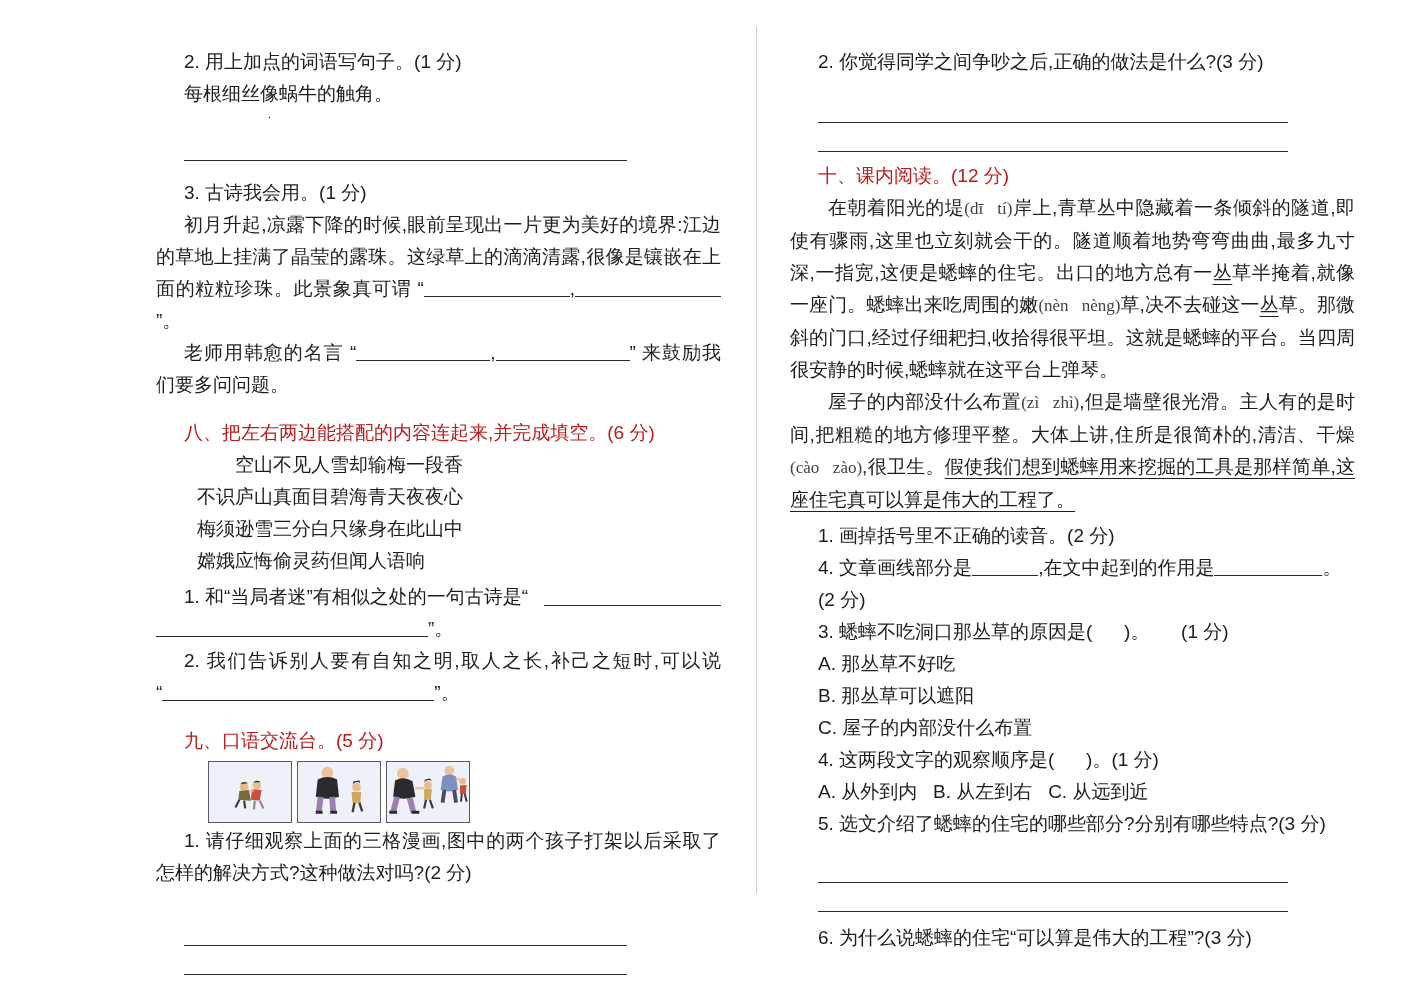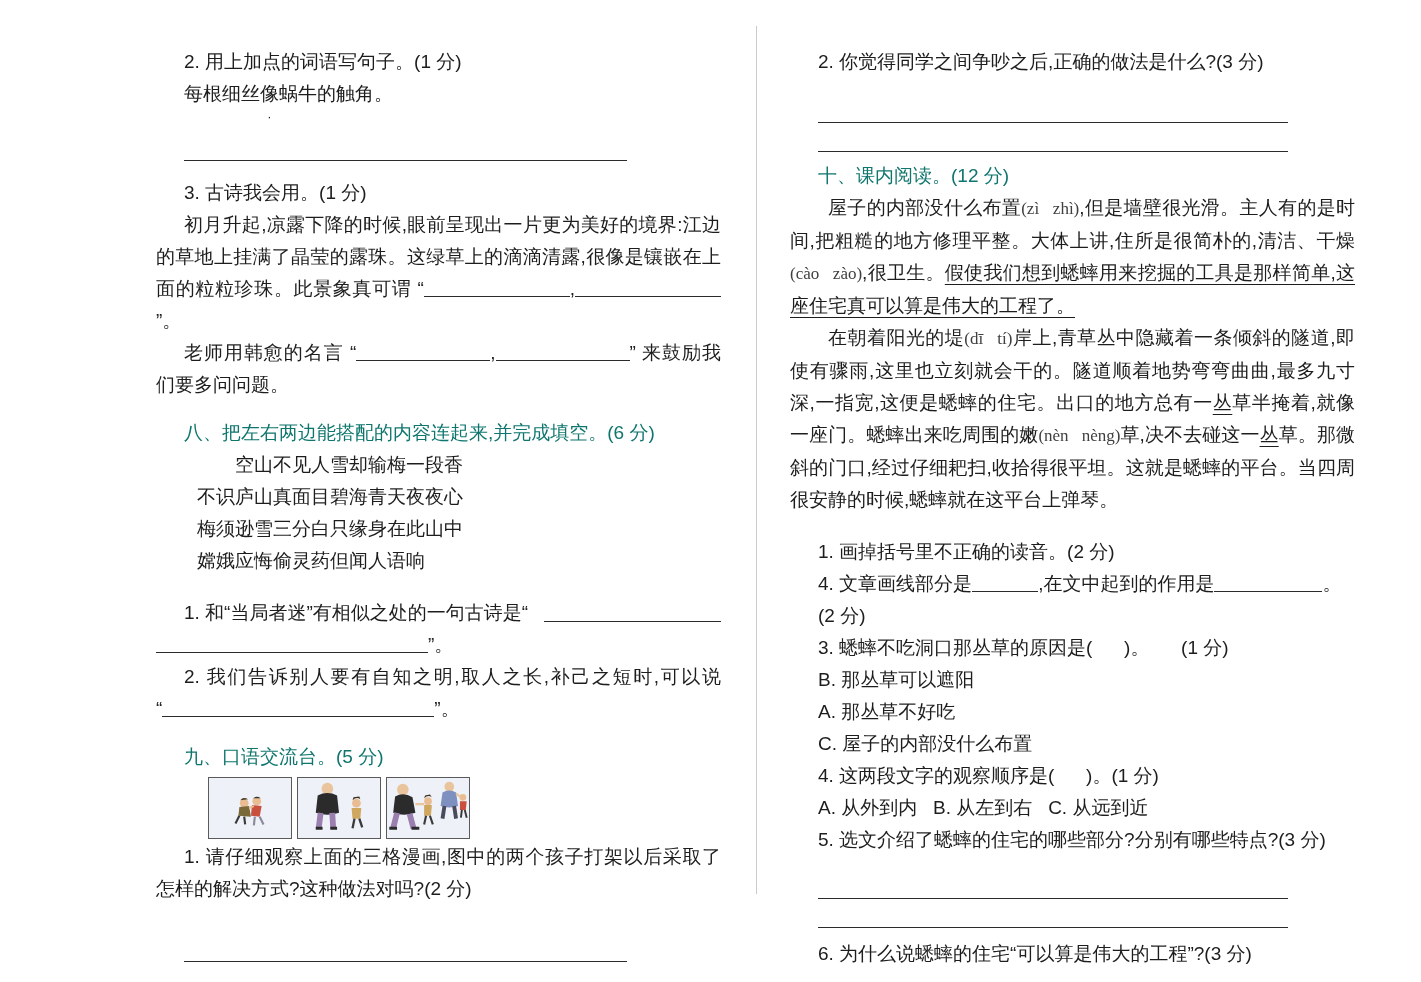--- a/index.html
+++ b/index.html
@@ -10,41 +10,41 @@
     font-family:"Liberation Sans","DejaVu Sans",sans-serif;
     color:#1d1d1d;
     font-size:19px;
     overflow:hidden;
   }
   .divider{position:absolute;left:756px;top:26px;height:868px;width:1px;background:#cccccc;}
   .col{position:absolute;top:46px;width:565px;line-height:32px;text-align:justify;}
   .col-left{left:156px;}
   .col-right{left:790px;}
   .qtitle{padding-left:28px;text-align:left;}
-  .red{color:#0f766e;}
+  .red{color:#b91c1c;}
   .para{margin:0;text-indent:28px;}
   .para38{margin:0;text-indent:38px;}
   .line{text-align:left;}
   .blank{display:inline-block;border-bottom:1px solid #2b2b2b;height:19px;vertical-align:-2px;}
   .ansline{border-bottom:1.4px solid #2b2b2b;height:28px;width:443px;margin-left:28px;}
   .ansline.wide{width:470px;}
   .pinyin{font-family:"Liberation Serif","DejaVu Serif",serif;font-size:17px;color:#3f3f3f;}
   .uline{text-decoration:underline;text-underline-offset:5px;text-decoration-thickness:1px;}
   .emwrap{position:relative;display:inline-block;}
   .dot-mark{position:absolute;left:50%;transform:translateX(-50%);bottom:-13px;font-size:13px;line-height:13px;color:#1d1d1d;}
   .match{margin-left:28px;text-align:right;}
   .match-row{display:flex;}
   .match-cell-l{width:146px;}
   .flexline{display:flex;text-align:center;gap:16px;}
   .blank-grow{flex:1 1 auto;border-bottom:1px solid #2b2b2b;height:24px;}
   .spread{text-align:justify;text-align-last:justify;padding-left:28px;}
   .comic{display:flex;gap:5px;margin:4px 0 2px 52px;}
   .panel{width:84px;height:62px;background:#eef1f8;border:1px solid #5a5a5a;box-sizing:border-box;}
   .panel svg{display:block;width:100%;height:100%;}
-  .mt4{margin-top:20px;}.mt6{margin-top:16px;}.mt8{margin-top:8px;}
+  .mt4{margin-top:4px;}.mt6{margin-top:16px;}.mt8{margin-top:8px;}
   .mt10{margin-top:10px;}.mt14{margin-top:14px;}.mt16{margin-top:16px;}
   .mt22{margin-top:22px;}.mt28{margin-top:28px;}
 </style>
 </head>
 <body>
 
 <div class="page">
   <div class="divider"></div>
 
   <div class="col col-left">
@@ -162,36 +162,36 @@
   <div class="col col-right">
 
     <div class="qtitle">2.  你觉得同学之间争吵之后,正确的做法是什么?(3 分)</div>
 
     <div class="ansline wide mt16"></div>
     <div class="ansline wide"></div>
 
     <div class="qtitle red mt8">十、课内阅读。(12 分)</div>
 
     <p class="para38">
+      <span>在朝着阳光的堤</span><span class="pinyin">(dī&nbsp;&nbsp;&nbsp;tí)</span><span>岸上,青草丛中隐藏着一条倾斜的隧道,即使有骤雨,这里也立刻就会干的。隧道顺着地势弯弯曲曲,最多九寸深,一指宽,这便是蟋蟀的住宅。出口的地方总有一</span><span class="uline">丛</span><span>草半掩着,就像一座门。蟋蟀出来吃周围的嫩</span><span class="pinyin">(nèn&nbsp;&nbsp;&nbsp;nèng)</span><span>草,决不去碰这一</span><span class="uline">丛</span><span>草。那微斜的门口,经过仔细耙扫,收拾得很平坦。这就是蟋蟀的平台。当四周很安静的时候,蟋蟀就在这平台上弹琴。</span>
+    </p>
+
+    <p class="para38">
       <span>屋子的内部没什么布置</span><span class="pinyin">(zì&nbsp;&nbsp;&nbsp;zhì)</span><span>,但是墙壁很光滑。主人有的是时间,把粗糙的地方修理平整。大体上讲,住所是很简朴的,清洁、干燥</span><span class="pinyin">(cào&nbsp;&nbsp;&nbsp;zào)</span><span>,很卫生。</span><span class="uline">假使我们想到蟋蟀用来挖掘的工具是那样简单,这座住宅真可以算是伟大的工程了。</span>
-    </p>
-
-    <p class="para38">
-      <span>在朝着阳光的堤</span><span class="pinyin">(dī&nbsp;&nbsp;&nbsp;tí)</span><span>岸上,青草丛中隐藏着一条倾斜的隧道,即使有骤雨,这里也立刻就会干的。隧道顺着地势弯弯曲曲,最多九寸深,一指宽,这便是蟋蟀的住宅。出口的地方总有一</span><span class="uline">丛</span><span>草半掩着,就像一座门。蟋蟀出来吃周围的嫩</span><span class="pinyin">(nèn&nbsp;&nbsp;&nbsp;nèng)</span><span>草,决不去碰这一</span><span class="uline">丛</span><span>草。那微斜的门口,经过仔细耙扫,收拾得很平坦。这就是蟋蟀的平台。当四周很安静的时候,蟋蟀就在这平台上弹琴。</span>
     </p>
 
     <div class="qtitle mt4">1. 画掉括号里不正确的读音。(2 分)</div>
 
     <div class="qtitle">
       <span>4. 文章画线部分是</span><span class="blank" style="width:66px"></span><span>,在文中起到的作用是</span><span class="blank" style="width:108px"></span><span>。(2 分)</span>
     </div>
 
     <div class="qtitle">3. 蟋蟀不吃洞口那丛草的原因是(&nbsp;&nbsp;&nbsp;&nbsp;&nbsp;&nbsp;)。&nbsp;&nbsp;&nbsp;&nbsp;&nbsp;&nbsp;(1 分)</div>
+    <div class="qtitle">A. 那丛草不好吃</div>
     <div class="qtitle">B. 那丛草可以遮阳</div>
-    <div class="qtitle">A. 那丛草不好吃</div>
     <div class="qtitle">C. 屋子的内部没什么布置</div>
 
     <div class="qtitle">4. 这两段文字的观察顺序是(&nbsp;&nbsp;&nbsp;&nbsp;&nbsp;&nbsp;)。(1 分)</div>
     <div class="qtitle">A. 从外到内&nbsp;&nbsp;&nbsp;B. 从左到右&nbsp;&nbsp;&nbsp;C. 从远到近</div>
 
     <div class="qtitle">5. 选文介绍了蟋蟀的住宅的哪些部分?分别有哪些特点?(3 分)</div>
 
     <div class="ansline wide mt14"></div>
     <div class="ansline wide"></div>
 

